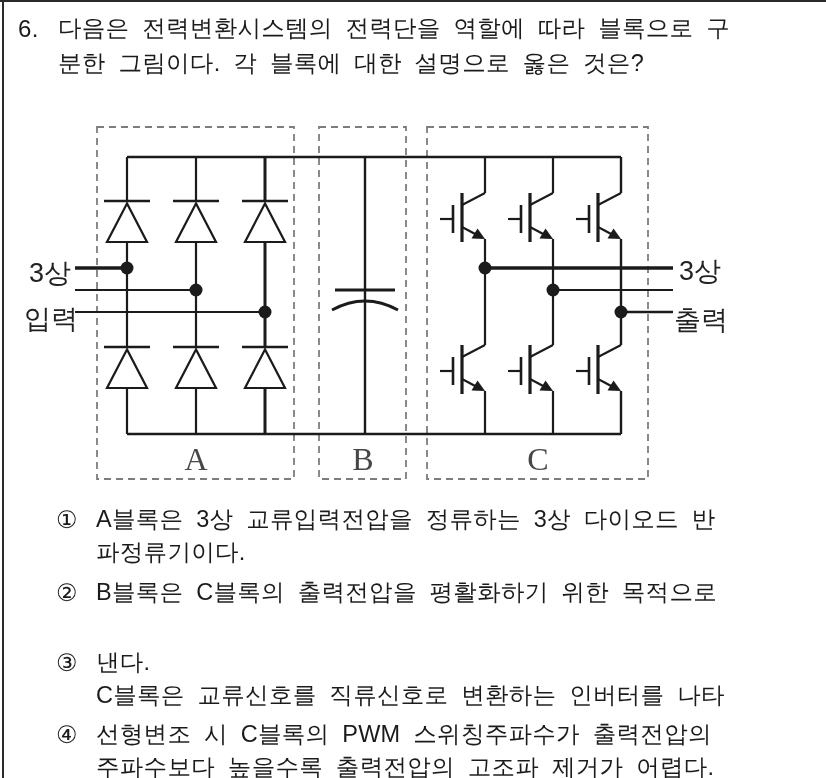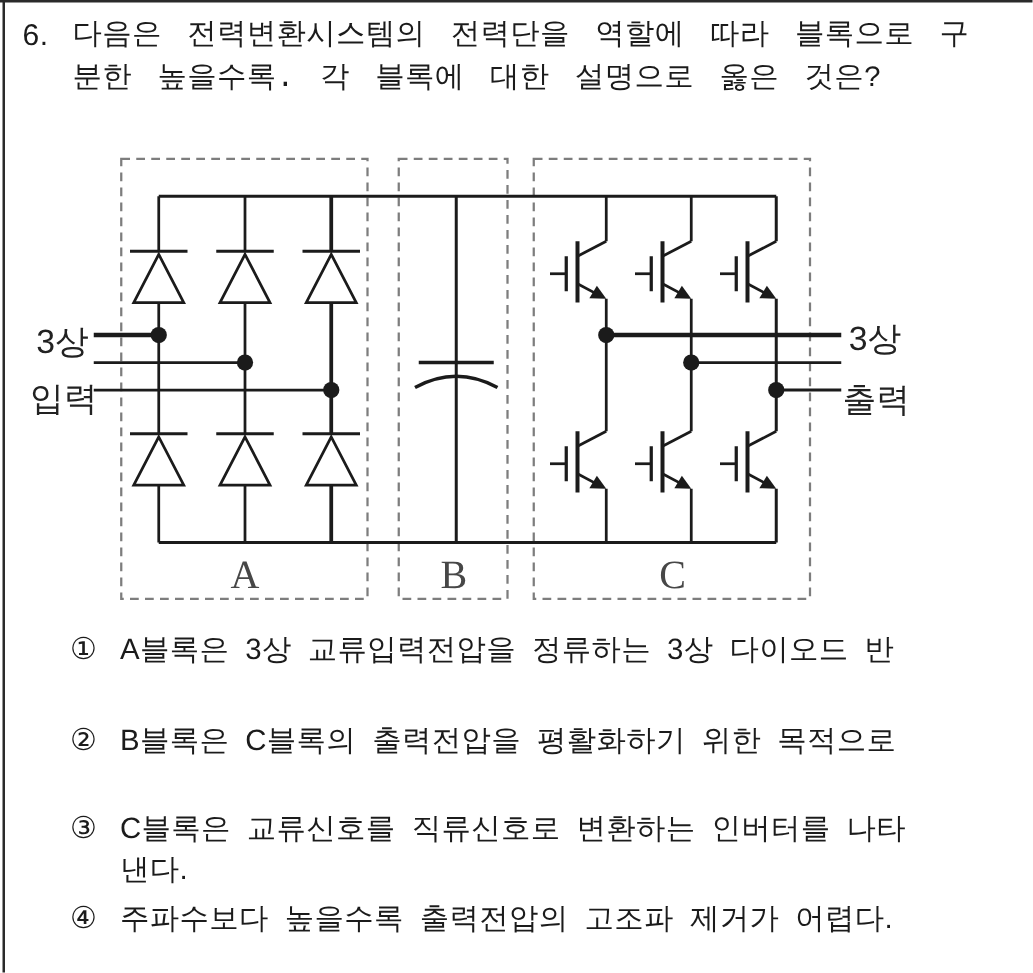--- a/index.html
+++ b/index.html
@@ -6,21 +6,21 @@
   body {
     width:826px; height:778px; position:relative; overflow:hidden;
     background:#ffffff; color:#1b1b1b;
     font-family:"Liberation Sans","DejaVu Sans",sans-serif;
   }
   .page-edge-top { position:absolute; left:0; top:0; width:826px; height:2px; background:#2a2a2a; }
   .page-edge-left { position:absolute; left:2px; top:0; width:2px; height:778px; background:#2a2a2a; }
 
   .question { position:absolute; left:18px; top:11px; width:795px; display:flex; }
   .q-num { width:40px; font-size:24px; line-height:35px; letter-spacing:0.5px; }
-  .q-lines { flex:1; font-size:23.5px; line-height:35px; letter-spacing:0.3px; word-spacing:6px;font-family:Liberation Mono, monospace; }
+  .q-lines { flex:1; font-size:23.5px; line-height:35px; letter-spacing:0.3px; word-spacing:6px; }
 
   .diagram-svg { position:absolute; left:0; top:0; width:826px; height:500px; }
 
   .choices { position:absolute; left:56px; top:0; width:760px; }
   .choice { position:absolute; display:flex; width:760px; }
   .choice-num { width:40px; font-size:24px; line-height:33px; }
   .choice-lines { flex:1; font-size:23.5px; line-height:33px; letter-spacing:0.3px; word-spacing:6px; }
   .choice-1 { top:503px; } .choice-2 { top:576px; } .choice-3 { top:646px; } .choice-4 { top:718px; }
 
   .ink-line   { stroke:#1b1b1b; fill:none; }
@@ -31,21 +31,21 @@
 </head>
 <body>
 
 <div class="page-edge-top"></div>
 <div class="page-edge-left"></div>
 
 <div class="question">
   <div class="q-num">6.</div>
   <div class="q-lines">
     <div>다음은 전력변환시스템의 전력단을 역할에 따라 블록으로 구</div>
-    <div>분한 높을수록. 각 블록에 대한 설명으로 옳은 것은?</div>
+    <div>분한 그림이다. 각 블록에 대한 설명으로 옳은 것은?</div>
   </div>
 </div>
 
 <svg class="diagram-svg" viewBox="0 0 826 500">
   <defs>
 
     <g id="diode-sym">
       <path class="ink-line" d="M-23 0 H23" stroke-width="2.4"></path>
       <polygon points="0,2.5 -20,41 20,41" fill="#ffffff" stroke="#1b1b1b" stroke-width="2.2"></polygon>
     </g>
@@ -130,34 +130,36 @@
   <text class="svg-block-label" x="196" y="470">A</text>
   <text class="svg-block-label" x="363" y="470">B</text>
   <text class="svg-block-label" x="538" y="470">C</text>
 </svg>
 
 <div class="choices">
   <div class="choice choice-1">
     <div class="choice-num">①</div>
     <div class="choice-lines">
       <div>A블록은 3상 교류입력전압을 정류하는 3상 다이오드 반</div>
+      <div>파정류기이다.</div>
     </div>
   </div>
   <div class="choice choice-2">
     <div class="choice-num">②</div>
     <div class="choice-lines">
       <div>B블록은 C블록의 출력전압을 평활화하기 위한 목적으로</div>
     </div>
   </div>
   <div class="choice choice-3">
     <div class="choice-num">③</div>
     <div class="choice-lines">
+      <div>낸다.</div>
       <div>C블록은 교류신호를 직류신호로 변환하는 인버터를 나타</div>
-      <div>낸다.</div>
     </div>
   </div>
   <div class="choice choice-4">
     <div class="choice-num">④</div>
     <div class="choice-lines">
+      <div>선형변조 시 C블록의 PWM 스위칭주파수가 출력전압의</div>
       <div>주파수보다 높을수록 출력전압의 고조파 제거가 어렵다.</div>
     </div>
   </div>
 </div>
 
 </body></html>

